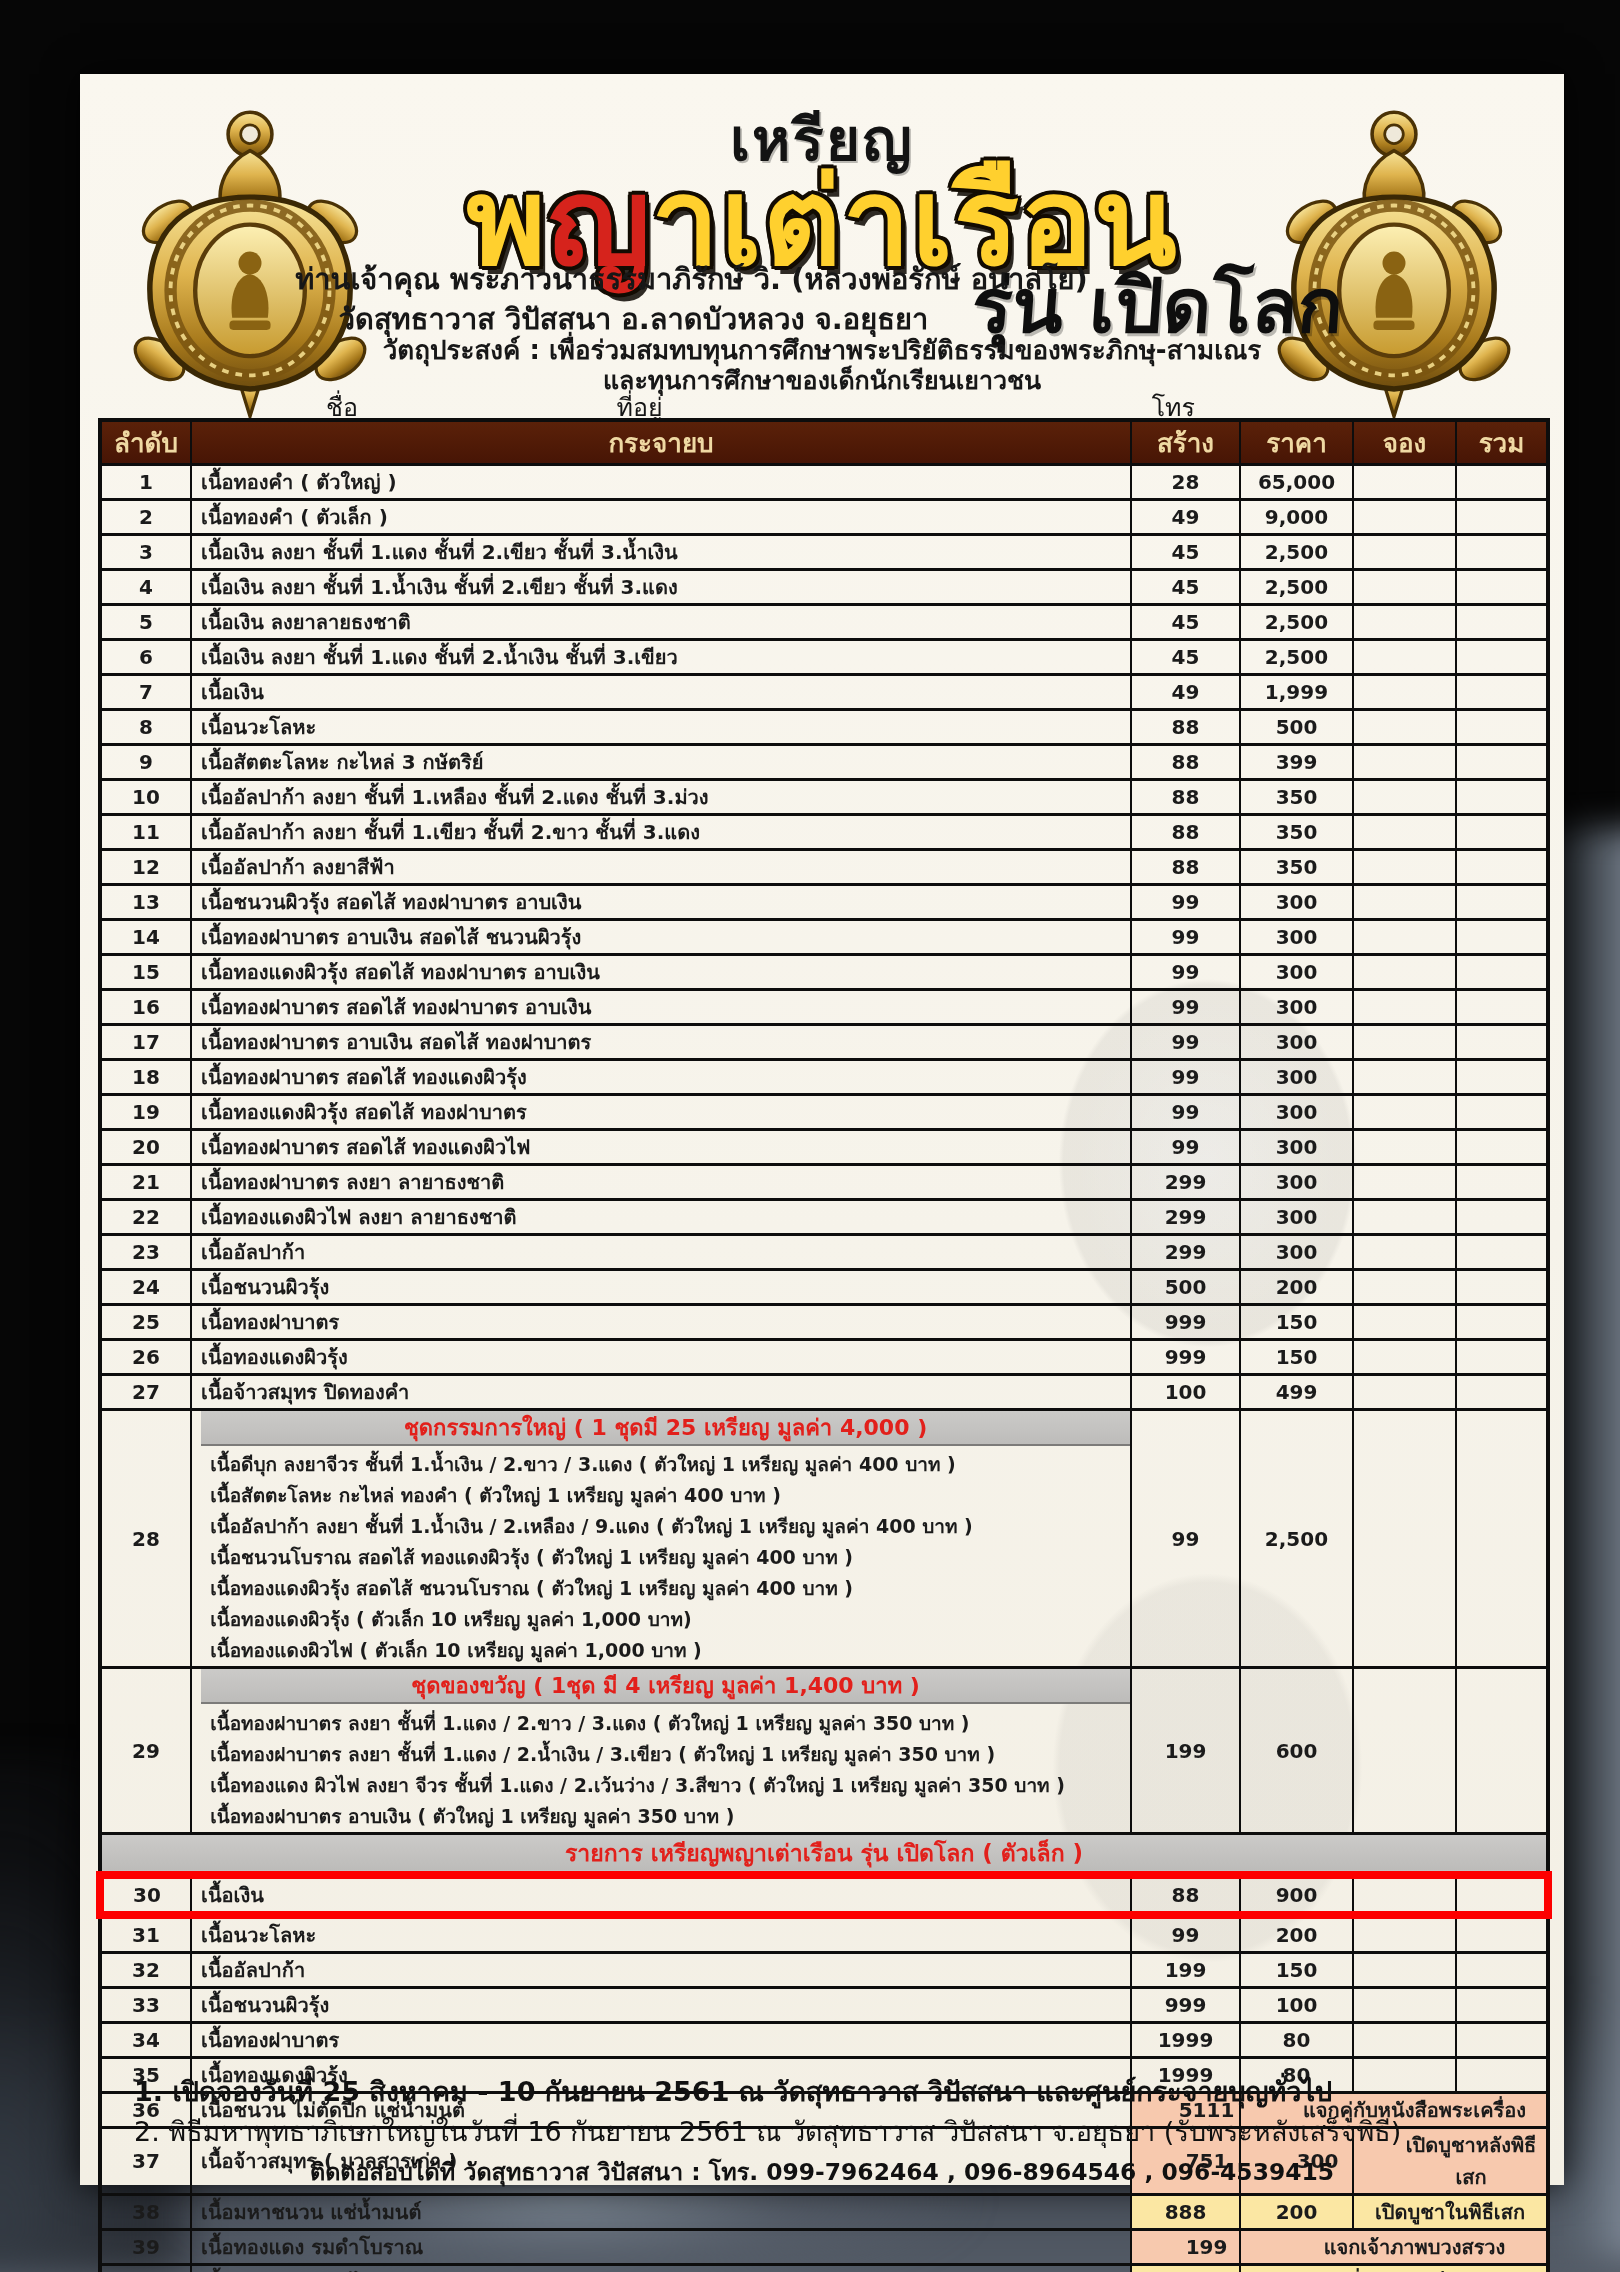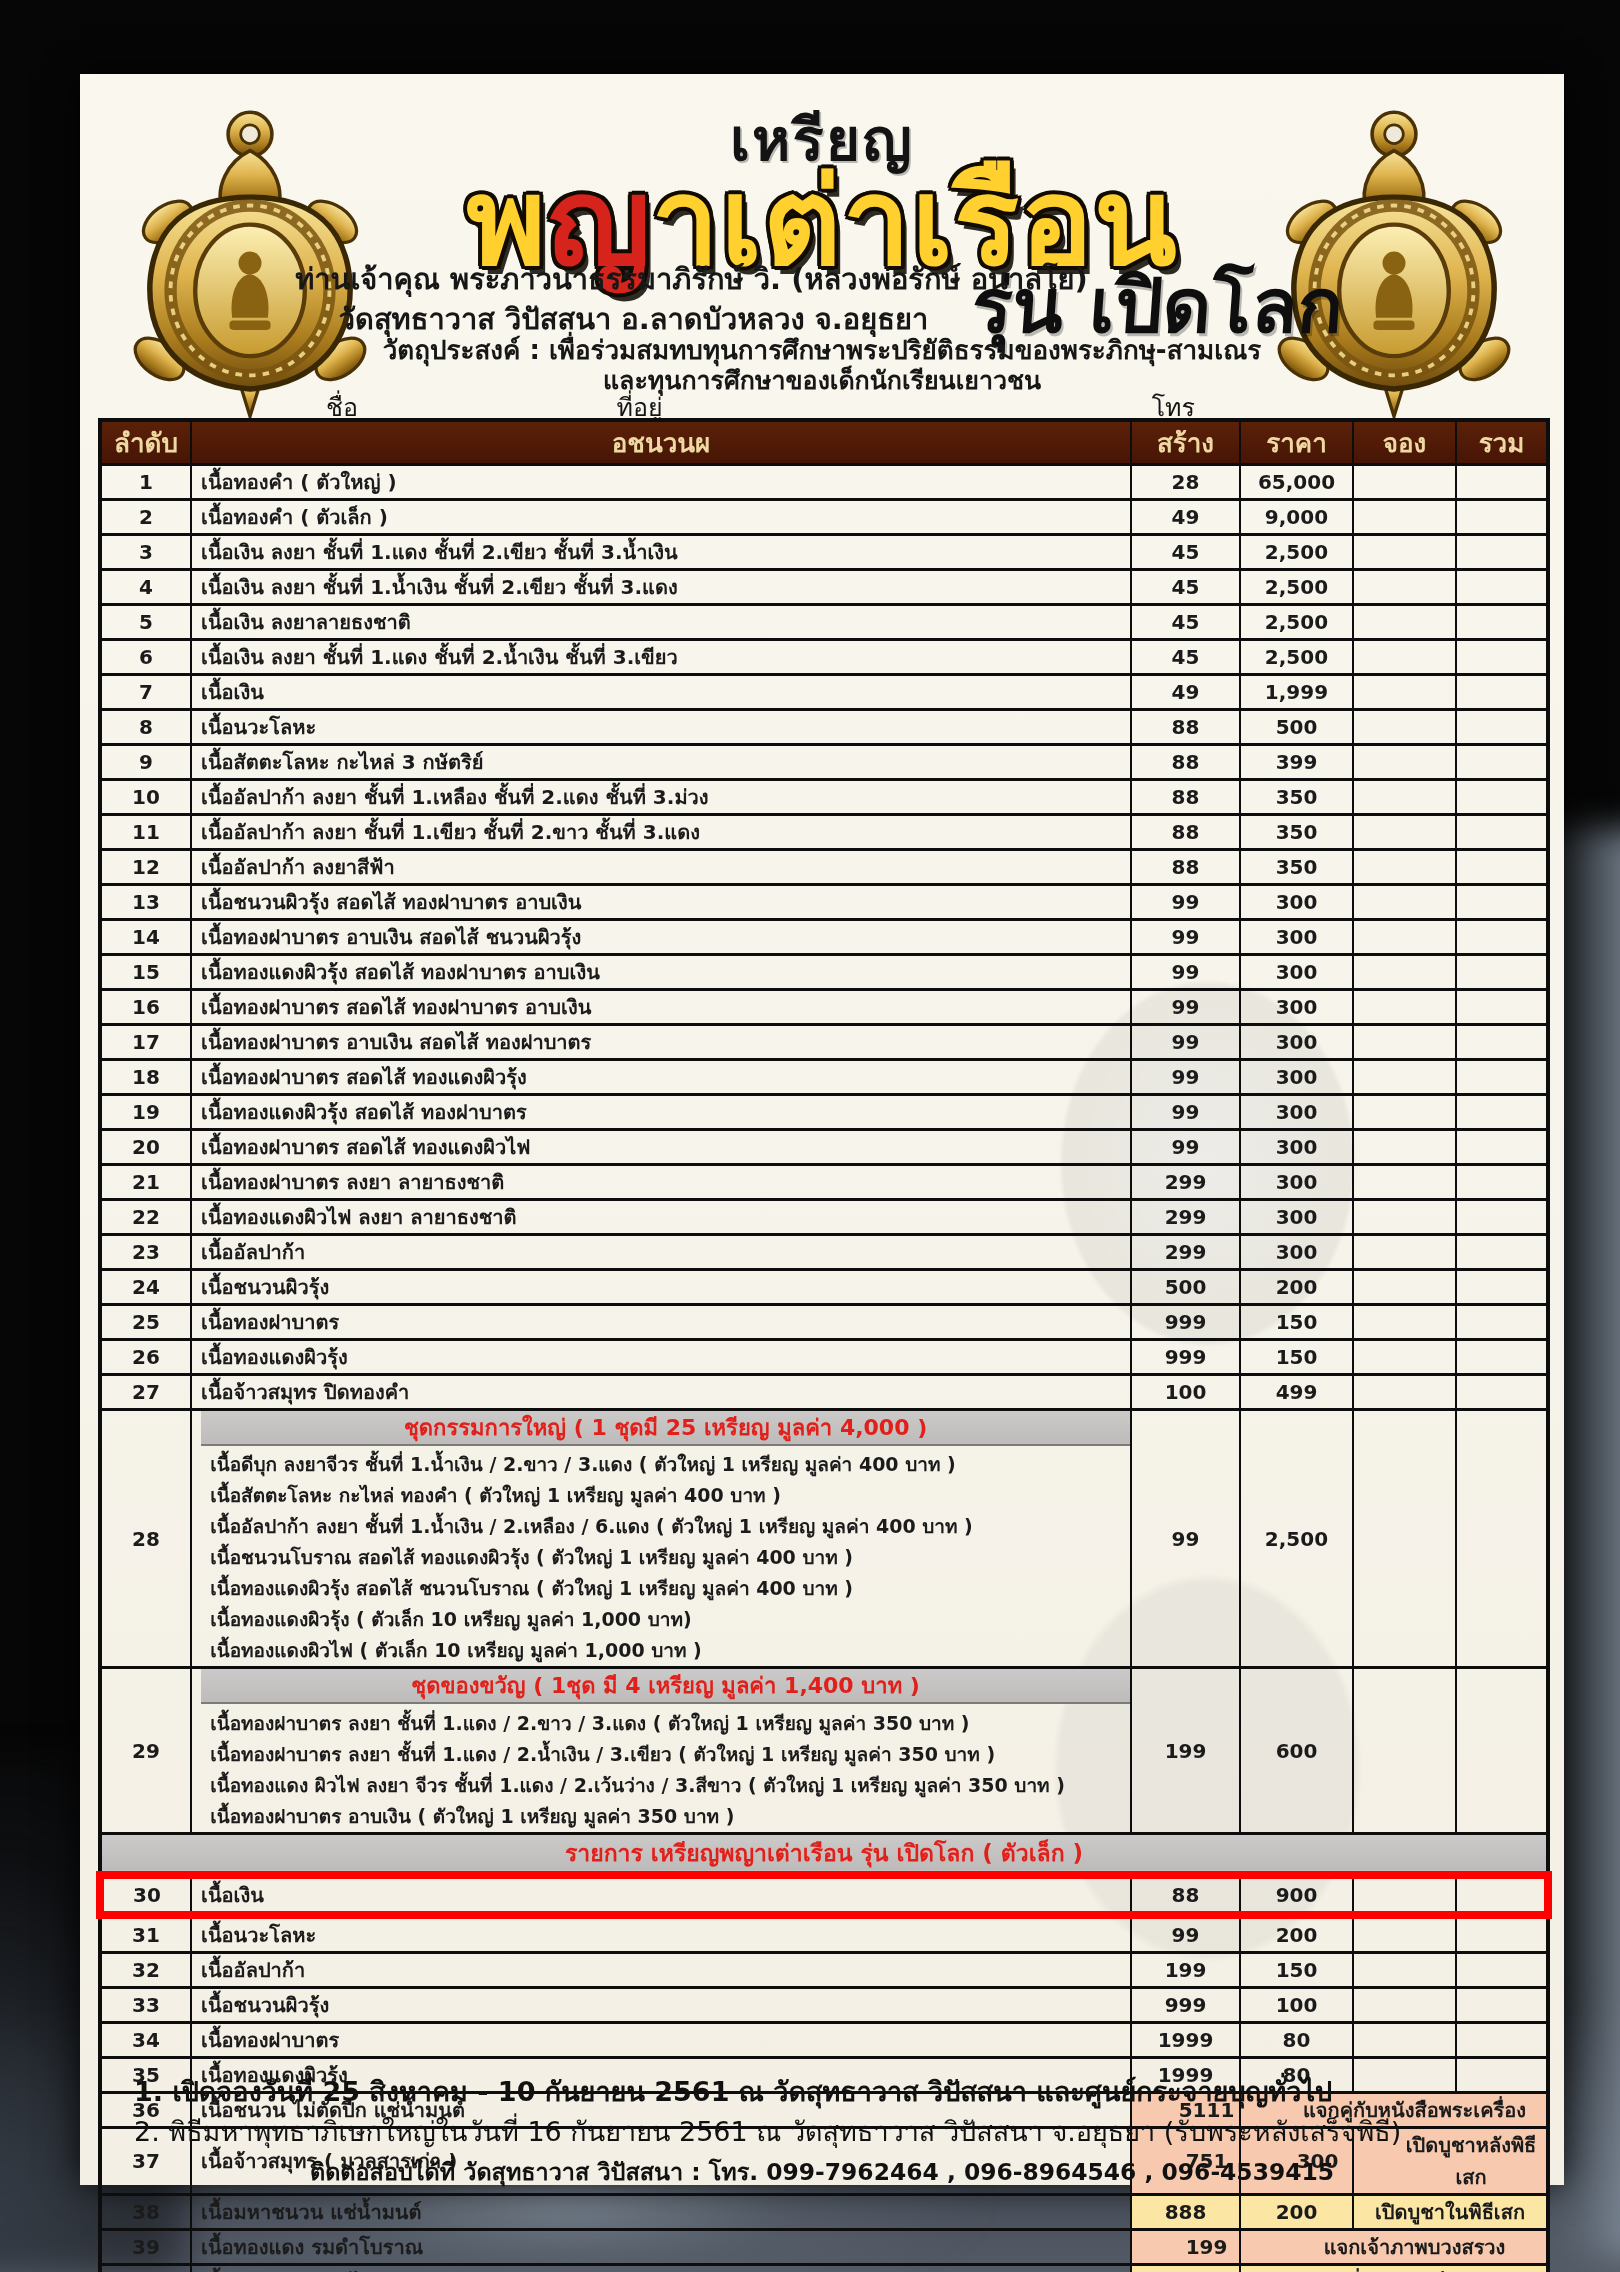--- a/index.html
+++ b/index.html
@@ -167,21 +167,21 @@
             <col class="c0">
             <col class="c1">
             <col class="c2">
             <col class="c3">
             <col class="c4">
             <col class="c5">
           </colgroup>
         <thead>
           <tr>
             <th>ลำดับ</th>
-            <th>อชนวนผ</th>
+            <th>กระจายบ</th>
             <th>สร้าง</th>
             <th>ราคา</th>
             <th>จอง</th>
             <th>รวม</th>
           </tr>
         </thead>
         <tbody id="rows">
             <tr>
               <td class="c-num">1</td>
               <td class="c-item">เนื้อทองคำ ( ตัวใหญ่ )</td>
@@ -397,21 +397,21 @@
               <td class="c-price">499</td>
               <td class="c-book"></td>
               <td class="c-total"></td>
             </tr>
             <tr class="set-row">
               <td class="c-num">28</td>
               <td class="c-item">
                 <div class="set-head">ชุดกรรมการใหญ่ ( 1 ชุดมี  25 เหรียญ มูลค่า 4,000 )</div>
                 <div class="set-line">เนื้อดีบุก ลงยาจีวร ชั้นที่ 1.น้ำเงิน / 2.ขาว / 3.แดง ( ตัวใหญ่ 1 เหรียญ มูลค่า 400 บาท )</div>
                 <div class="set-line">เนื้อสัตตะโลหะ กะไหล่ ทองคำ ( ตัวใหญ่ 1 เหรียญ มูลค่า 400 บาท )</div>
-                <div class="set-line">เนื้ออัลปาก้า ลงยา ชั้นที่ 1.น้ำเงิน / 2.เหลือง / 6.แดง ( ตัวใหญ่ 1 เหรียญ มูลค่า 400 บาท )</div>
+                <div class="set-line">เนื้ออัลปาก้า ลงยา ชั้นที่ 1.น้ำเงิน / 2.เหลือง / 9.แดง ( ตัวใหญ่ 1 เหรียญ มูลค่า 400 บาท )</div>
                 <div class="set-line">เนื้อชนวนโบราณ สอดไส้ ทองแดงผิวรุ้ง ( ตัวใหญ่ 1 เหรียญ มูลค่า 400 บาท )</div>
                 <div class="set-line">เนื้อทองแดงผิวรุ้ง สอดไส้ ชนวนโบราณ ( ตัวใหญ่ 1 เหรียญ มูลค่า 400 บาท )</div>
                 <div class="set-line">เนื้อทองแดงผิวรุ้ง ( ตัวเล็ก 10 เหรียญ มูลค่า 1,000 บาท)</div>
                 <div class="set-line">เนื้อทองแดงผิวไฟ ( ตัวเล็ก 10 เหรียญ มูลค่า 1,000 บาท )</div>
               </td>
               <td class="c-made">99</td>
               <td class="c-price">2,500</td>
               <td class="c-book"></td>
               <td class="c-total"></td>
             </tr>

